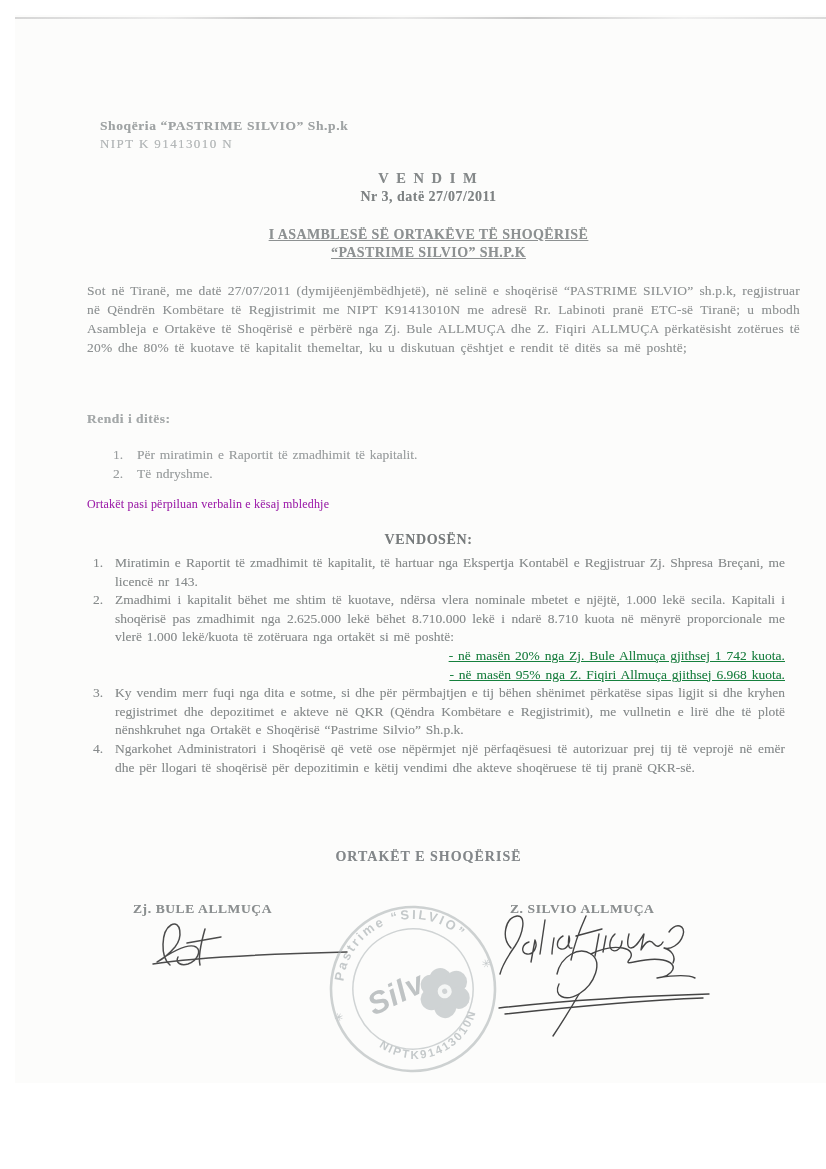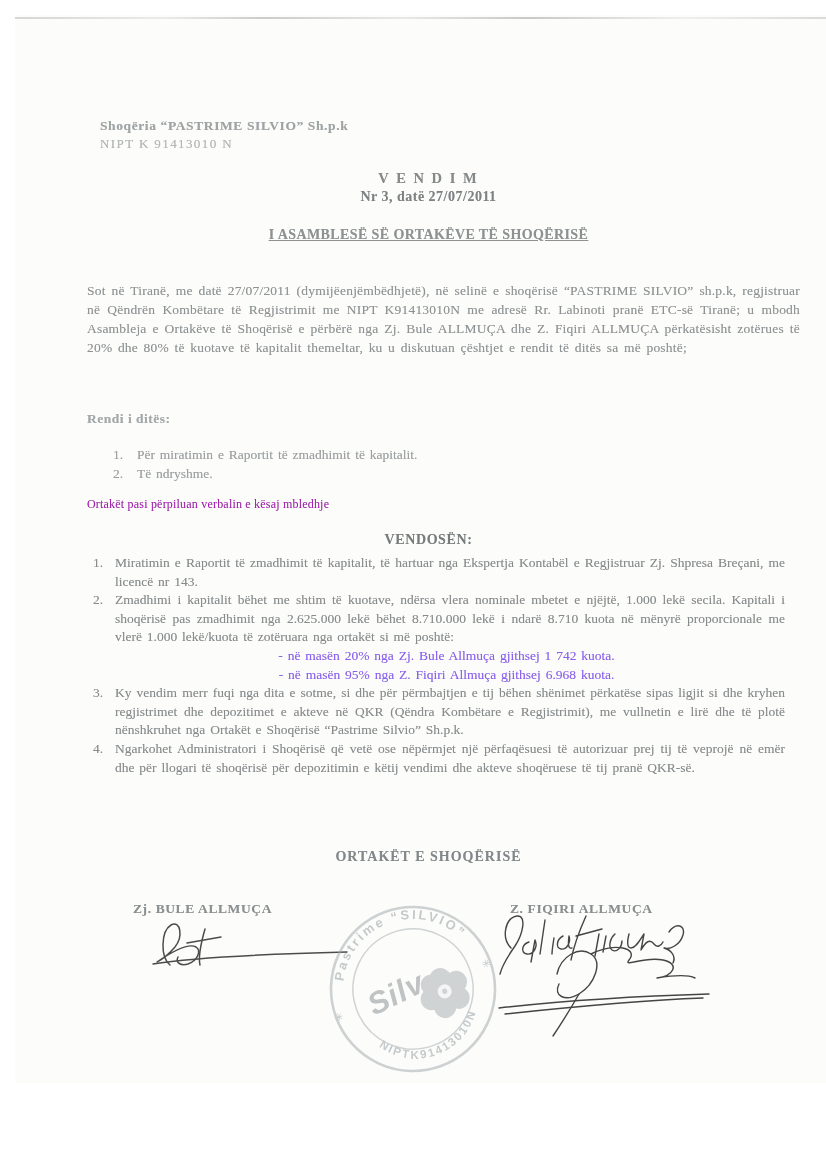--- a/index.html
+++ b/index.html
@@ -43,21 +43,21 @@
   .oitem{display:flex;}
   .oitem .num{flex:none;width:24px;}
   .oitem .itxt{flex:1;text-align:justify;word-spacing:1.5px;}
   .agenda-list .itxt{text-align:left;}
 
   .preamble{top:482px;font-size:12px;color:#a21caf;letter-spacing:.2px;}
 
   .resolution-head{top:517px;font-weight:bold;font-size:14px;color:#777b7c;letter-spacing:.6px;}
   .res-list{top:539px;left:78px;width:692px;color:#878b8c;line-height:18.6px;}
   .res-list .num{width:22px;}
-  .subline{margin-left:-7px;text-align:center;color:#8b5cf6;}
+  .subline{margin-left:-7px;text-align:right;color:#15803d;text-decoration:underline;}
 
   .partners-head{top:834px;font-weight:bold;font-size:14px;color:#83878a;letter-spacing:1px;}
 
   .sig-name{position:absolute;top:886px;font-weight:bold;font-size:13.5px;
     letter-spacing:.6px;color:#8b8f90;}
   .sig-left-name{left:118px;}
   .sig-right-name{left:495px;}
 
   .sig-svg{position:absolute;}
   .sig-svg path{fill:none;stroke:#4c4c4c;stroke-width:1.5;stroke-linecap:round;stroke-linejoin:round;}
@@ -78,20 +78,23 @@
   <div class="edge-smudge smudge-2">:·~</div>
 
   <div class="txt company scanink">Shoqëria “PASTRIME SILVIO” Sh.p.k</div>
   <div class="txt nipt scanink">NIPT  K 91413010 N</div>
 
   <div class="txt center-block vendim-title scanink">V E N D I M</div>
   <div class="txt center-block vendim-no scanink">Nr 3, datë 27/07/2011</div>
 
   <div class="txt center-block subject scanink">
     <span class="u">I ASAMBLESË SË ORTAKËVE TË SHOQËRISË</span>
+  </div>
+  <div class="txt center-block subject subject-l2 scanink">
+    <span class="u">“PASTRIME SILVIO” SH.P.K</span>
   </div>
 
   <div class="txt para intro scanink">Sot në Tiranë, me datë 27/07/2011 (dymijëenjëmbëdhjetë), në selinë e shoqërisë “PASTRIME SILVIO” sh.p.k, regjistruar në Qëndrën Kombëtare të Regjistrimit me NIPT K91413010N me adresë Rr. Labinoti pranë ETC-së Tiranë; u mbodh Asambleja e Ortakëve të Shoqërisë e përbërë nga Zj. Bule ALLMUÇA dhe Z. Fiqiri ALLMUÇA përkatësisht zotërues të 20% dhe 80% të kuotave të kapitalit themeltar, ku u diskutuan çështjet e rendit të ditës sa më poshtë;</div>
 
   <div class="txt agenda-head scanink">Rendi i ditës:</div>
 
   <div class="olist agenda-list scanink">
     <div class="oitem">
       <span class="num">1.</span>
       <span class="itxt">Për miratimin e Raportit të zmadhimit të kapitalit.</span>
@@ -125,21 +128,21 @@
     </div>
     <div class="oitem">
       <span class="num">4.</span>
       <span class="itxt">Ngarkohet Administratori i Shoqërisë që vetë ose nëpërmjet një përfaqësuesi të autorizuar prej tij të veprojë në emër dhe për llogari të shoqërisë për depozitimin e këtij vendimi dhe akteve shoqëruese të tij pranë QKR-së.</span>
     </div>
   </div>
 
   <div class="txt center-block partners-head scanink">ORTAKËT E SHOQËRISË</div>
 
   <div class="sig-name sig-left-name scanink">Zj. BULE ALLMUÇA</div>
-  <div class="sig-name sig-right-name scanink">Z. FIQIRI ALLMUÇA</div>
+  <div class="sig-name sig-right-name scanink">Z. SILVIO ALLMUÇA</div>
 
   <svg id="sig-left" class="sig-svg" width="215" height="70" viewBox="0 0 215 70">
     <path d="M25,52 C15,44 16,18 26,12 C36,7 38,24 30,34 C24,41 16,47 12,49 C28,38 44,30 51,34 C57,38 52,48 43,51 C36,53 30,50 33,44"></path>
     <path d="M60,16 C56,30 53,44 55,52"></path>
     <path d="M42,30 L76,24"></path>
     <path d="M8,51 C50,44 120,41 202,39"></path>
   </svg>
 
   <svg class="stamp-svg" width="184" height="184" viewBox="0 0 184 184">
     <g transform="rotate(-20 92 92)" fill="none">

